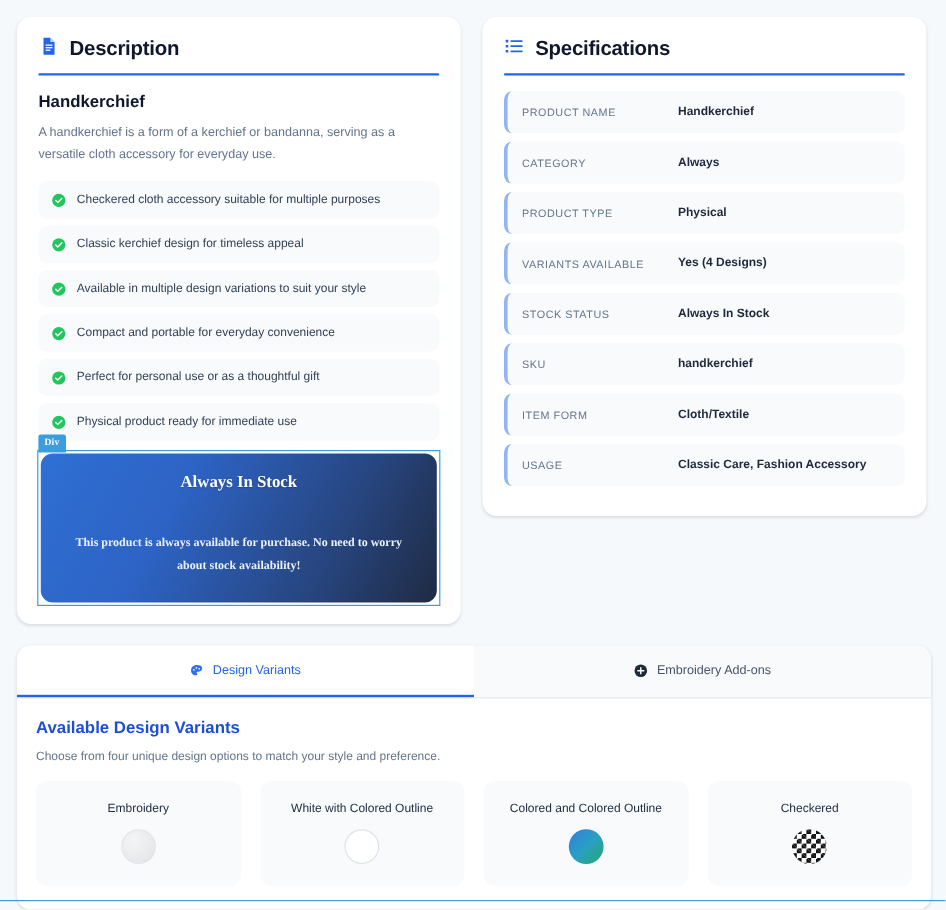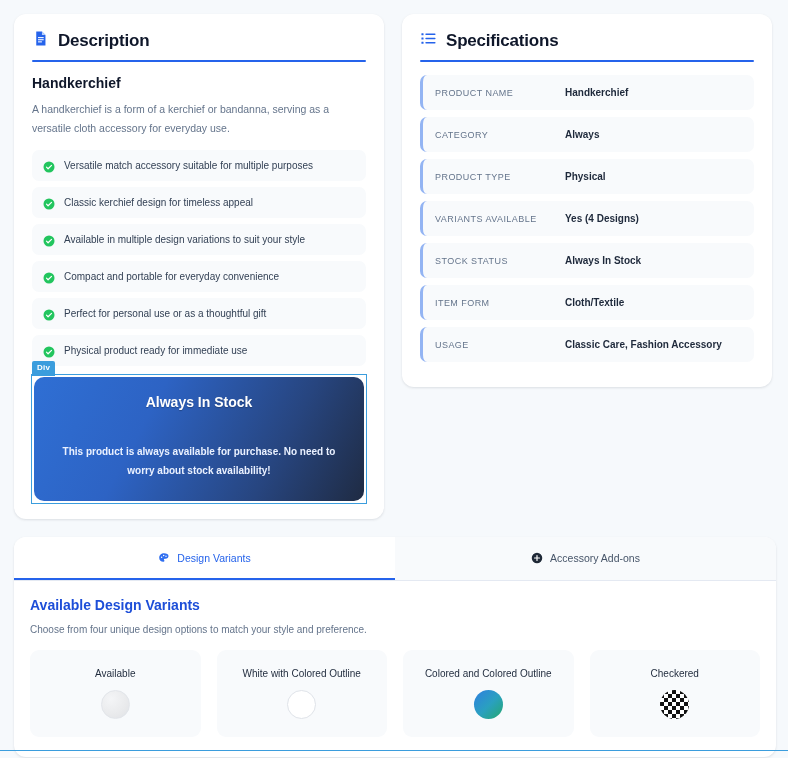--- a/index.html
+++ b/index.html
@@ -86,20 +86,21 @@
     height: 12px;
     display: block;
   }
 
   
   .stock-wrap {
     position: relative;
     margin-top: 9px;
     padding: 2px;
     outline: 1px solid #3b9ddd;
+    font-family: Liberation Serif, serif;
   }
   .devtag {
     position: absolute;
     top: -14px;
     left: 0;
     background: #3b9ddd;
     color: #ffffff;
     font-size: 8px;
     font-weight: 700;
     line-height: 1;
@@ -281,21 +282,21 @@
         <p class="desc-text">A handkerchief is a form of a kerchief or bandanna, serving as a versatile cloth accessory for everyday use.</p>
 
         <div>
           <div class="feature">
             <span class="check-icon">
               <svg width="12" height="12" viewBox="0 0 24 24" aria-hidden="true">
                 <circle cx="12" cy="12" r="11" fill="#22c55e"></circle>
                 <path d="M7 12.3l3.2 3.2L17 8.8" fill="none" stroke="#ffffff" stroke-width="2.4" stroke-linecap="round" stroke-linejoin="round"></path>
               </svg>
             </span>
-            <span class="feature-label">Versatile match accessory suitable for multiple purposes</span>
+            <span class="feature-label">Checkered cloth accessory suitable for multiple purposes</span>
           </div>
           <div class="feature">
             <span class="check-icon">
               <svg width="12" height="12" viewBox="0 0 24 24" aria-hidden="true">
                 <circle cx="12" cy="12" r="11" fill="#22c55e"></circle>
                 <path d="M7 12.3l3.2 3.2L17 8.8" fill="none" stroke="#ffffff" stroke-width="2.4" stroke-linecap="round" stroke-linejoin="round"></path>
               </svg>
             </span>
             <span class="feature-label">Classic kerchief design for timeless appeal</span>
           </div>
@@ -380,20 +381,24 @@
         </div>
         <div class="spec-row">
           <div class="spec-key">VARIANTS AVAILABLE</div>
           <div class="spec-val">Yes (4 Designs)</div>
         </div>
         <div class="spec-row">
           <div class="spec-key">STOCK STATUS</div>
           <div class="spec-val">Always In Stock</div>
         </div>
         <div class="spec-row">
+          <div class="spec-key">SKU</div>
+          <div class="spec-val">handkerchief</div>
+        </div>
+        <div class="spec-row">
           <div class="spec-key">ITEM FORM</div>
           <div class="spec-val">Cloth/Textile</div>
         </div>
         <div class="spec-row">
           <div class="spec-key">USAGE</div>
           <div class="spec-val">Classic Care, Fashion Accessory</div>
         </div>
       </div>
     </section>
   </div>
@@ -411,31 +416,31 @@
         </span>
         <span>Design Variants</span>
       </div>
       <div class="tab">
         <span>
           <svg width="12" height="12" viewBox="0 0 24 24" aria-hidden="true">
             <circle cx="12" cy="12" r="10.5" fill="#1f2937"></circle>
             <path d="M12 7v10M7 12h10" stroke="#ffffff" stroke-width="2.4" stroke-linecap="round"></path>
           </svg>
         </span>
-        <span>Accessory Add-ons</span>
+        <span>Embroidery Add-ons</span>
       </div>
     </div>
 
     <div class="tab-panel">
       <div class="panel-title">Available Design Variants</div>
       <div class="panel-sub">Choose from four unique design options to match your style and preference.</div>
 
       <div class="variant-grid">
         <div class="variant-card">
-          <div class="variant-name">Available</div>
+          <div class="variant-name">Embroidery</div>
           <div class="swatch sw-embroidery"></div>
         </div>
         <div class="variant-card">
           <div class="variant-name">White with Colored Outline</div>
           <div class="swatch sw-white-outline"></div>
         </div>
         <div class="variant-card">
           <div class="variant-name">Colored and Colored Outline</div>
           <div class="swatch sw-colored"></div>
         </div>

